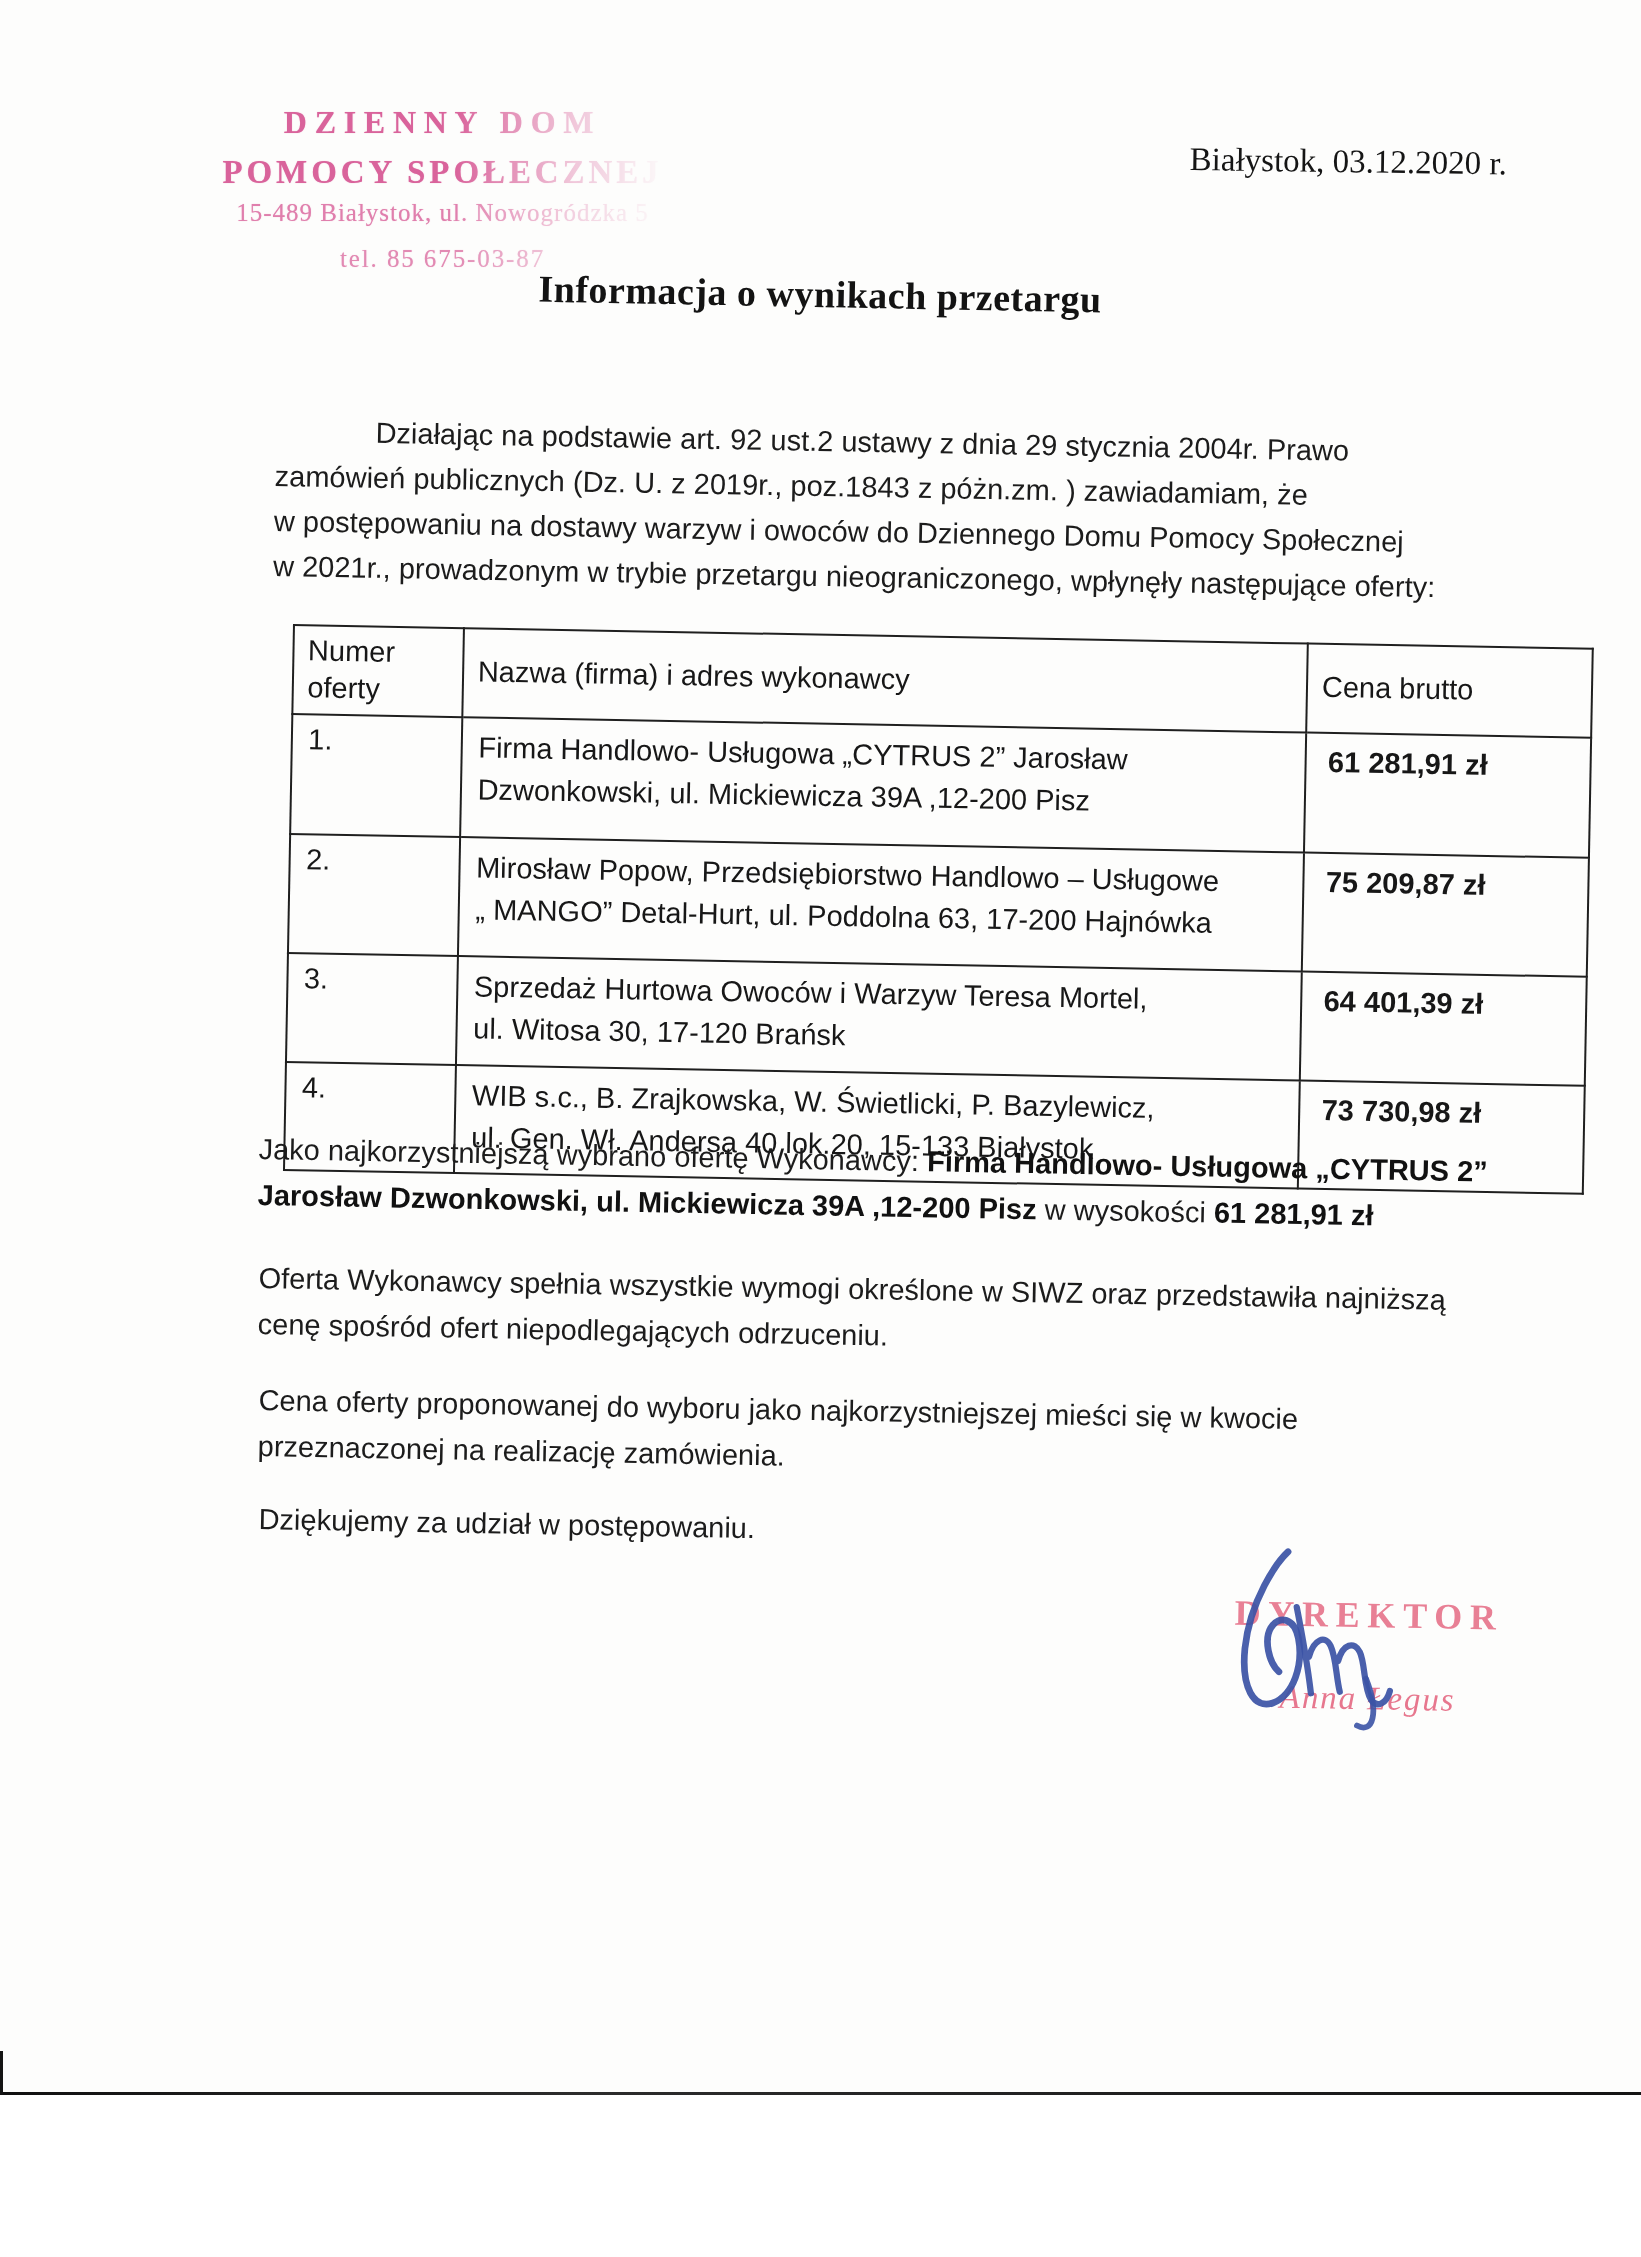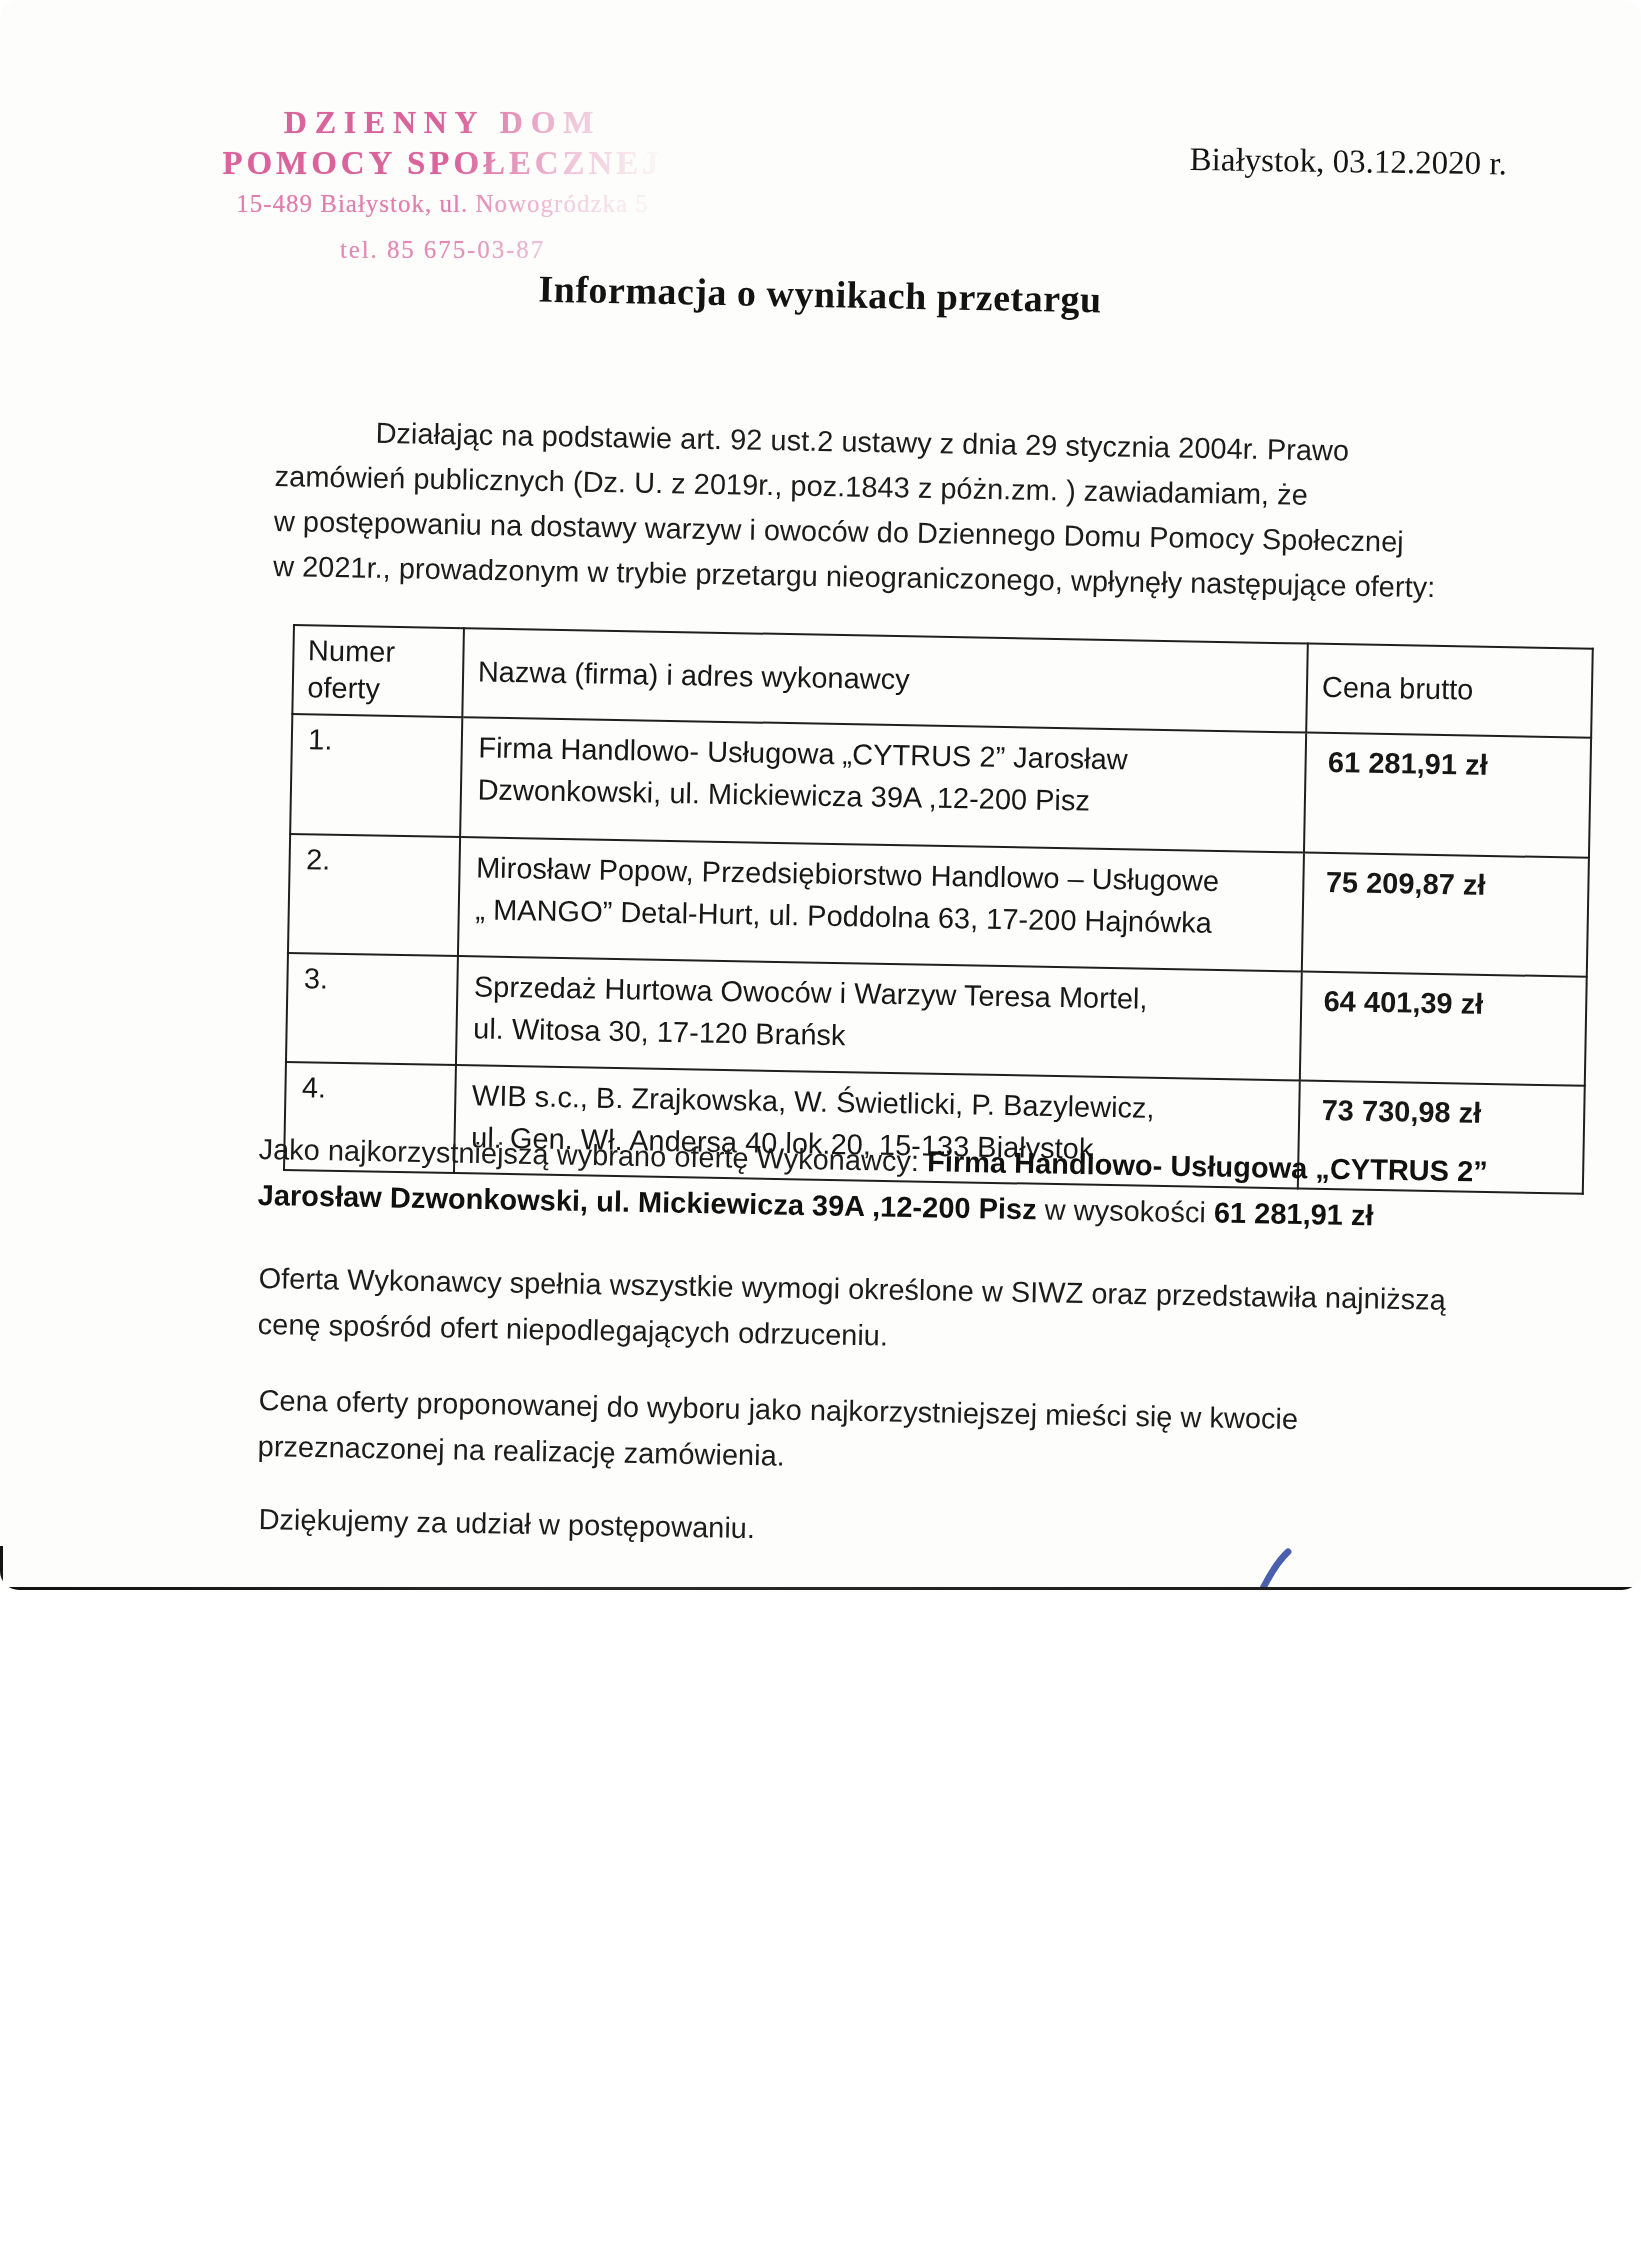--- a/index.html
+++ b/index.html
@@ -1,32 +1,31 @@
 <!DOCTYPE html>
 <html lang="pl"><head>
 <meta charset="utf-8">
 <style>
   html,body{margin:0;padding:0;background:#ffffff;}
   .page{
-    position:relative;width:1641px;height:1590px;overflow:hidden;
+    position:relative;width:1641px;height:2095px;overflow:hidden;
     background:#fdfdfc;color:#1e1e1e;
     font-family:"Liberation Sans", sans-serif;
-    border-radius:19px;
   }
   .nw{white-space:nowrap;}
   
   .org-stamp{
     position:absolute;left:143px;top:104px;width:599px;text-align:center;
     font-family:"Liberation Serif", serif;color:#d9639b;
     -webkit-mask-image:linear-gradient(to right,#000 52%,rgba(0,0,0,.35) 72%,transparent 88%);
     mask-image:linear-gradient(to right,#000 52%,rgba(0,0,0,.35) 72%,transparent 88%);
     text-shadow:0 0 1px rgba(217,99,155,.55);
   }
   .org-stamp .l1{font-weight:bold;font-size:32px;letter-spacing:7.7px;}
-  .org-stamp .l2{font-weight:bold;font-size:33px;letter-spacing:3.9px;margin-top:4px;}
+  .org-stamp .l2{font-weight:bold;font-size:33px;letter-spacing:3.9px;margin-top:13px;}
   .org-stamp .l3{font-size:25px;margin-top:8px;opacity:.82;letter-spacing:1px;}
   .org-stamp .l4{font-size:25px;margin-top:18px;opacity:.75;letter-spacing:1.9px;}
 
   .date-line{
     position:absolute;left:1190px;top:141px;
     font-family:"Liberation Serif", serif;font-size:33px;color:#151515;
     transform:rotate(.8deg);transform-origin:0 0;white-space:nowrap;
   }
   .doc-title{
     position:absolute;left:72px;top:272px;width:1497px;text-align:center;

